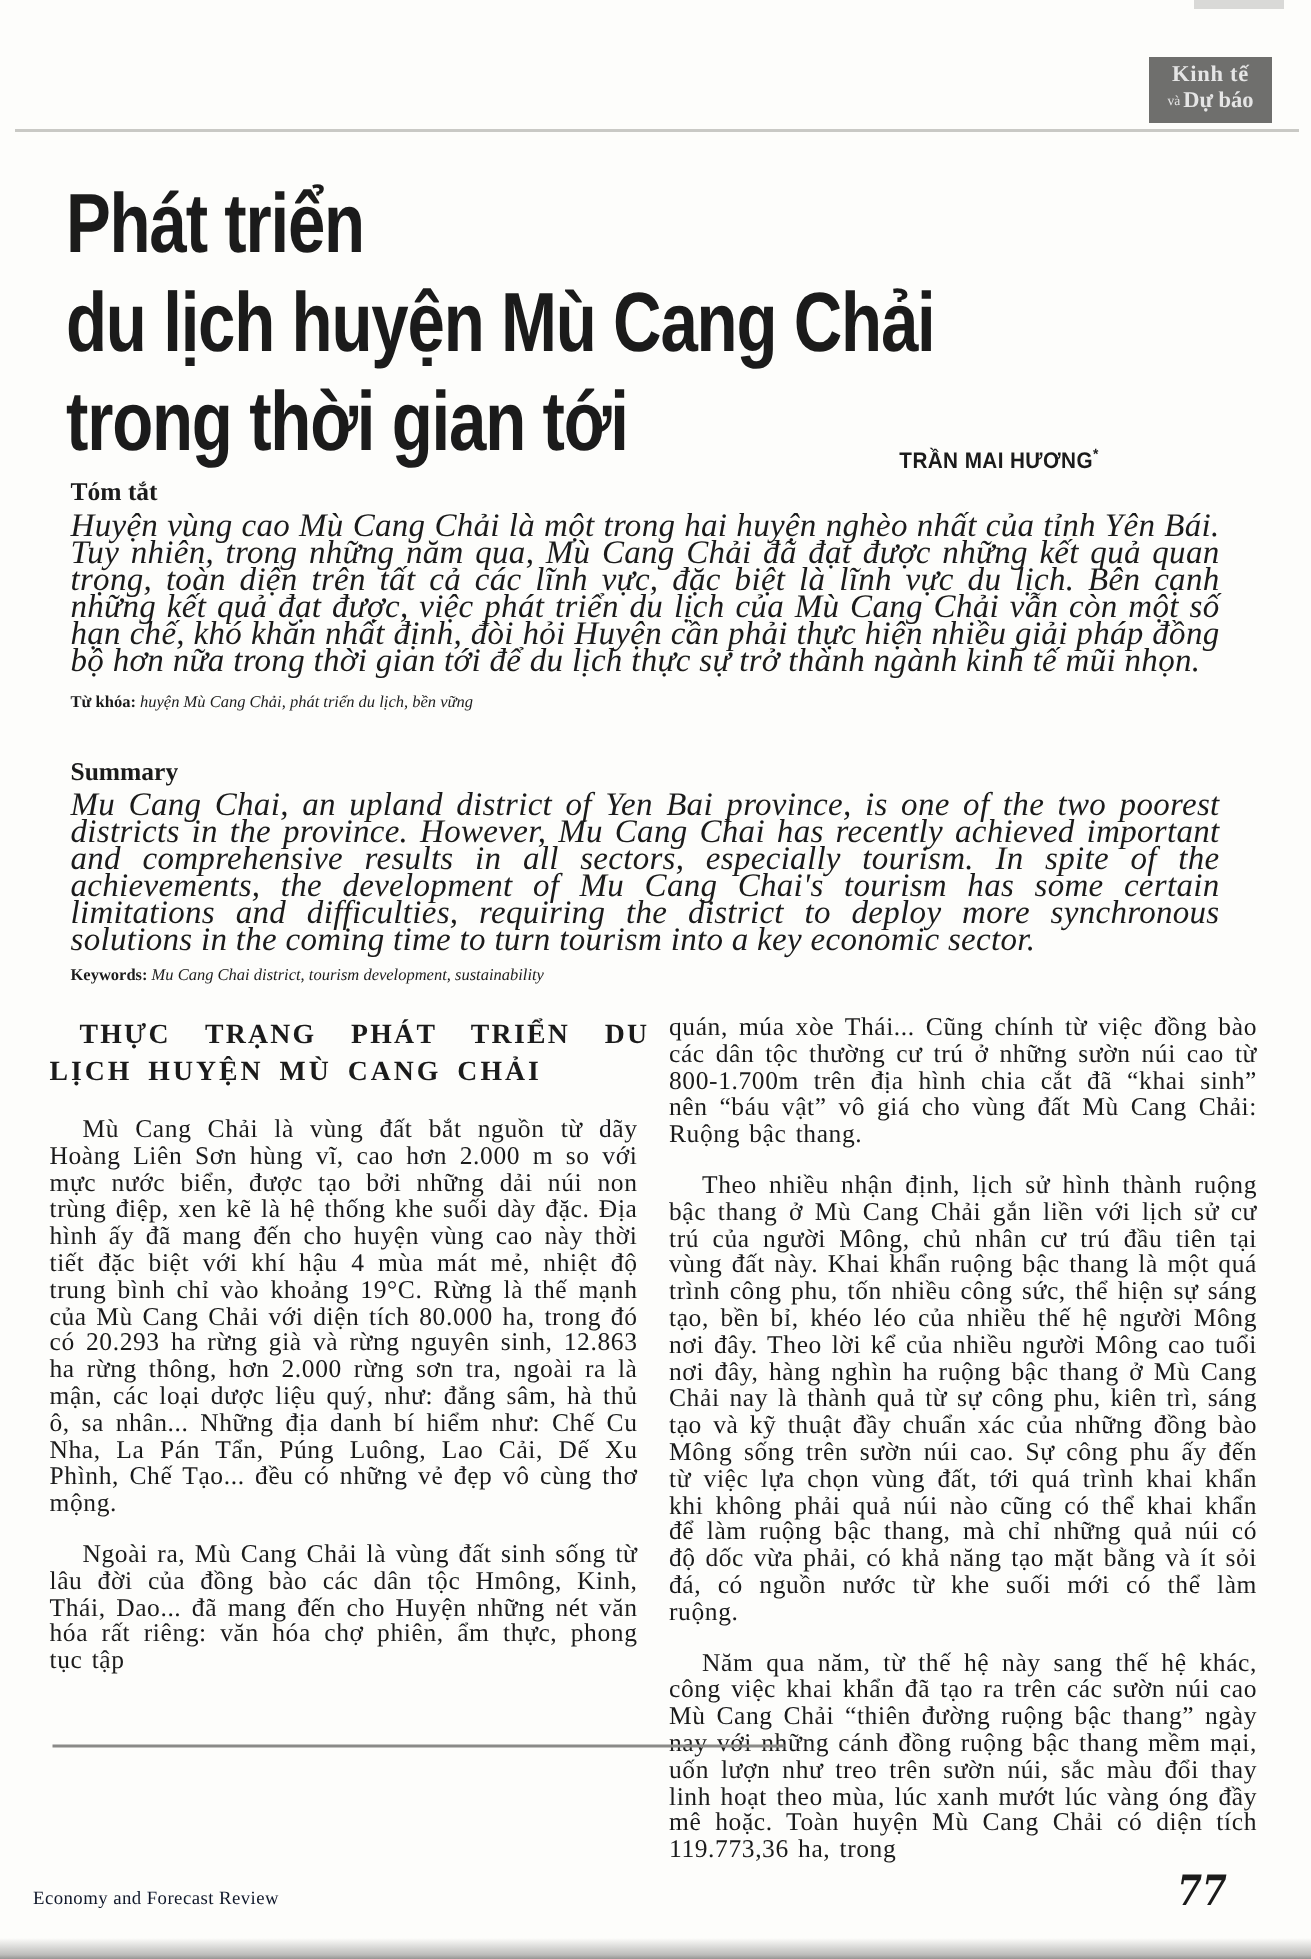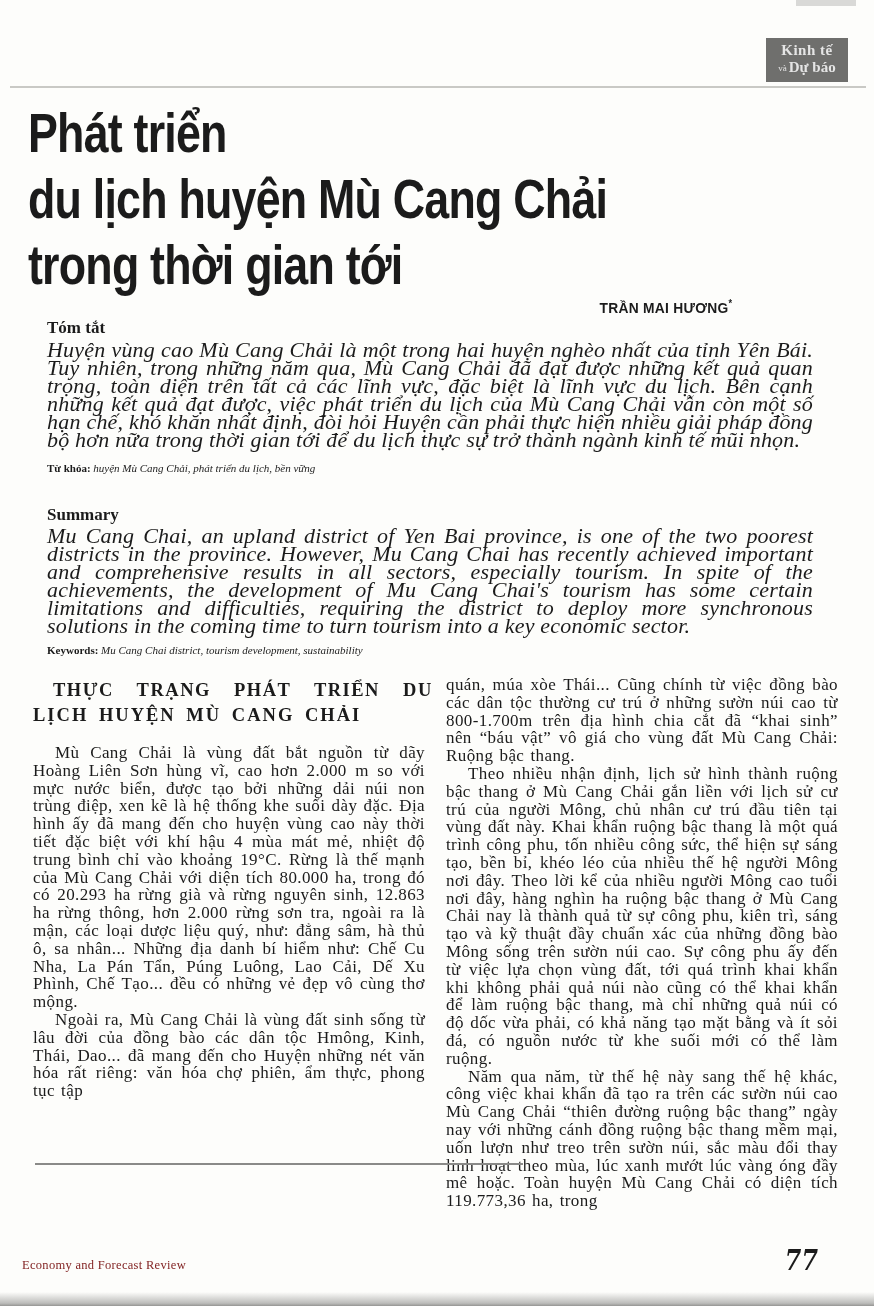--- a/index.html
+++ b/index.html
@@ -46,50 +46,50 @@
 
   
   .columns{position:absolute;top:676px;left:33px;width:806px;display:flex;gap:21px;}
   .col{width:392px;font-size:17px;line-height:17.8px;text-align:justify;
     letter-spacing:.4px;word-spacing:1.5px;}
   .sec-head{font-family:Liberation Serif, serif;font-weight:bold;font-size:18.5px;
     line-height:25px;margin:2px 0 16px 0;}
   .sec-head .h1{display:block;text-indent:20px;letter-spacing:1.5px;word-spacing:17px;white-space:nowrap;}
   .sec-head .h2{display:block;letter-spacing:2px;word-spacing:4px;white-space:nowrap;}
   .col p{margin:0;}
-  .col p.indent{text-indent:22px;}
+  .col p.indent{text-indent:22px;margin-top:16px;}
 
   
   .fn-rule{position:absolute;top:1163px;left:35px;width:488px;height:2px;background:#8a8a88;}
   .fn-aff{position:absolute;top:1177px;left:33px;width:800px;
     font-family:"Liberation Sans",sans-serif;font-size:15.5px;letter-spacing:.2px;}
   .fn-aff sup{font-size:10px;}
   .fn-dates{position:absolute;top:1200px;left:33px;width:800px;
     font-style:italic;font-size:15px;letter-spacing:.2px;}
 
   
-  .footer-journal{position:absolute;top:1258px;left:22px;font-size:12.5px;color:#7f1d1d;letter-spacing:.3px;}
+  .footer-journal{position:absolute;top:1258px;left:22px;font-size:12.5px;color:#0f172a;letter-spacing:.3px;}
   .page-num{position:absolute;top:1244px;right:56px;font-weight:bold;font-style:italic;
     font-size:28px;font-family:"DejaVu Serif",serif;transform:scaleX(.85);transform-origin:right top;}
 </style>
 </head>
 <body>
 
 <div class="page">
 
   <div class="scan-corner"></div>
 
   <div class="badge">
     <span class="l1">Kinh tế</span>
     <span class="l2"><span class="sm">và</span><span>Dự báo</span></span>
   </div>
 
   <div class="rule-top"></div>
 
-  <h1 class="title" style="margin:0;">
+  <h1 class="title" style="margin:16px;">
     <span class="tline">Phát triển</span>
     <span class="tline">du lịch huyện Mù Cang Chải</span>
     <span class="tline">trong thời gian tới</span>
   </h1>
 
   <div class="author"><span>TRẦN MAI HƯƠNG</span><sup>*</sup></div>
 
   <div class="blk-label lab-tomtat">Tóm tắt</div>
   <div class="abs abs-vi">Huyện vùng cao Mù Cang Chải là một trong hai huyện nghèo nhất của tỉnh Yên Bái. Tuy nhiên, trong những năm qua, Mù Cang Chải đã đạt được những kết quả quan trọng, toàn diện trên tất cả các lĩnh vực, đặc biệt là lĩnh vực du lịch. Bên cạnh những kết quả đạt được, việc phát triển du lịch của Mù Cang Chải vẫn còn một số hạn chế, khó khăn nhất định, đòi hỏi Huyện cần phải thực hiện nhiều giải pháp đồng bộ hơn nữa trong thời gian tới để du lịch thực sự trở thành ngành kinh tế mũi nhọn.</div>
 

